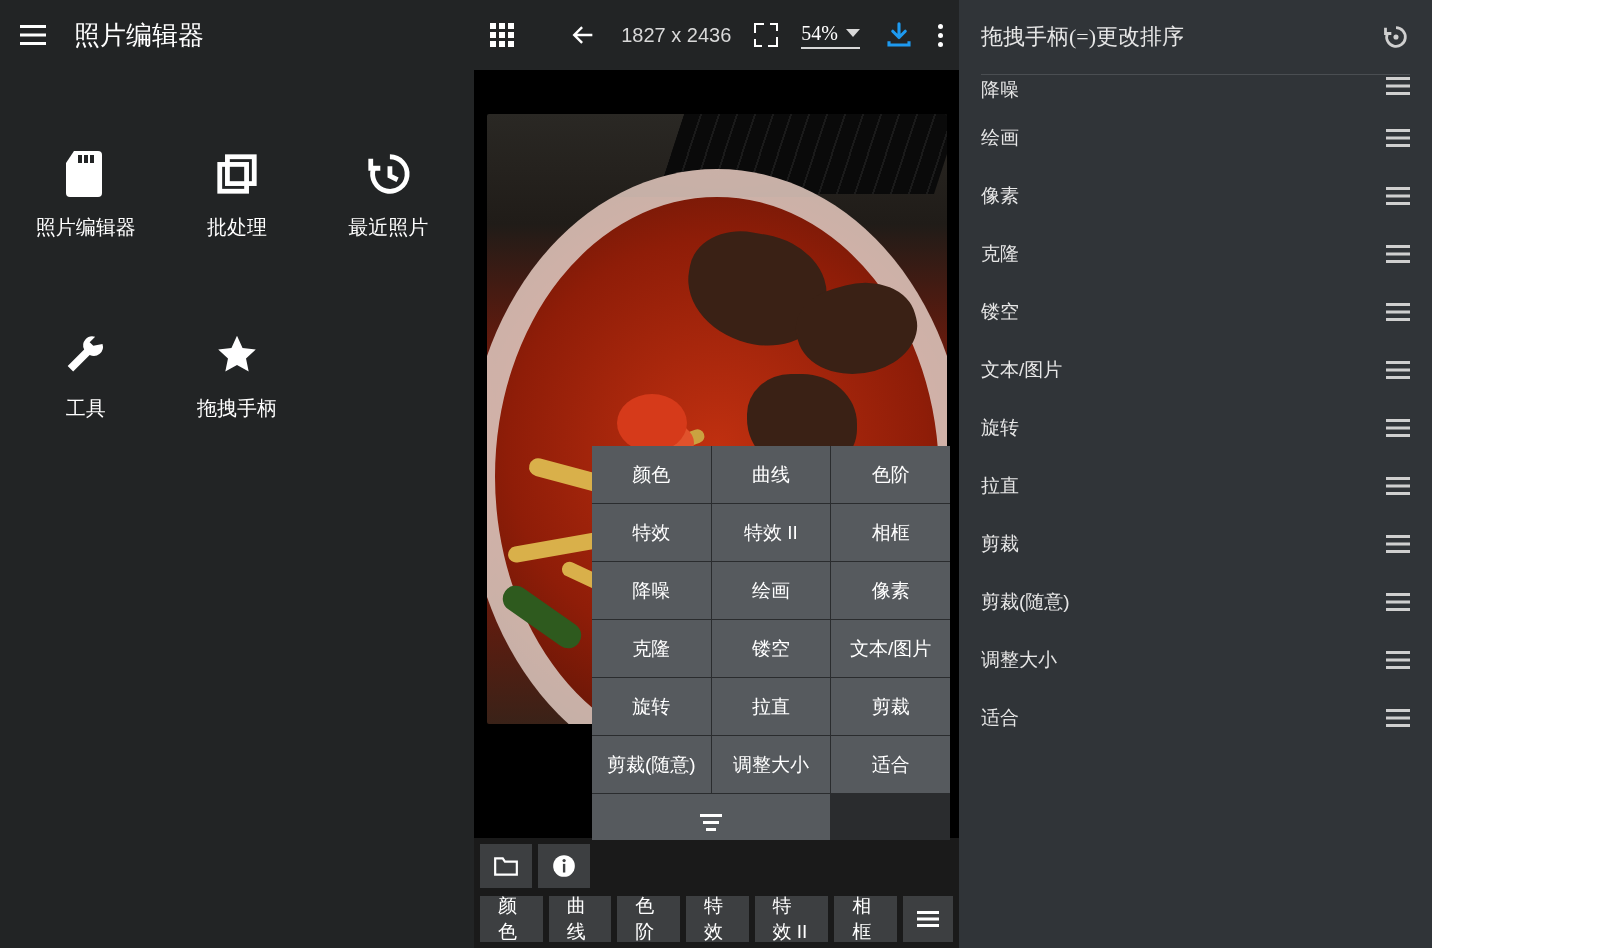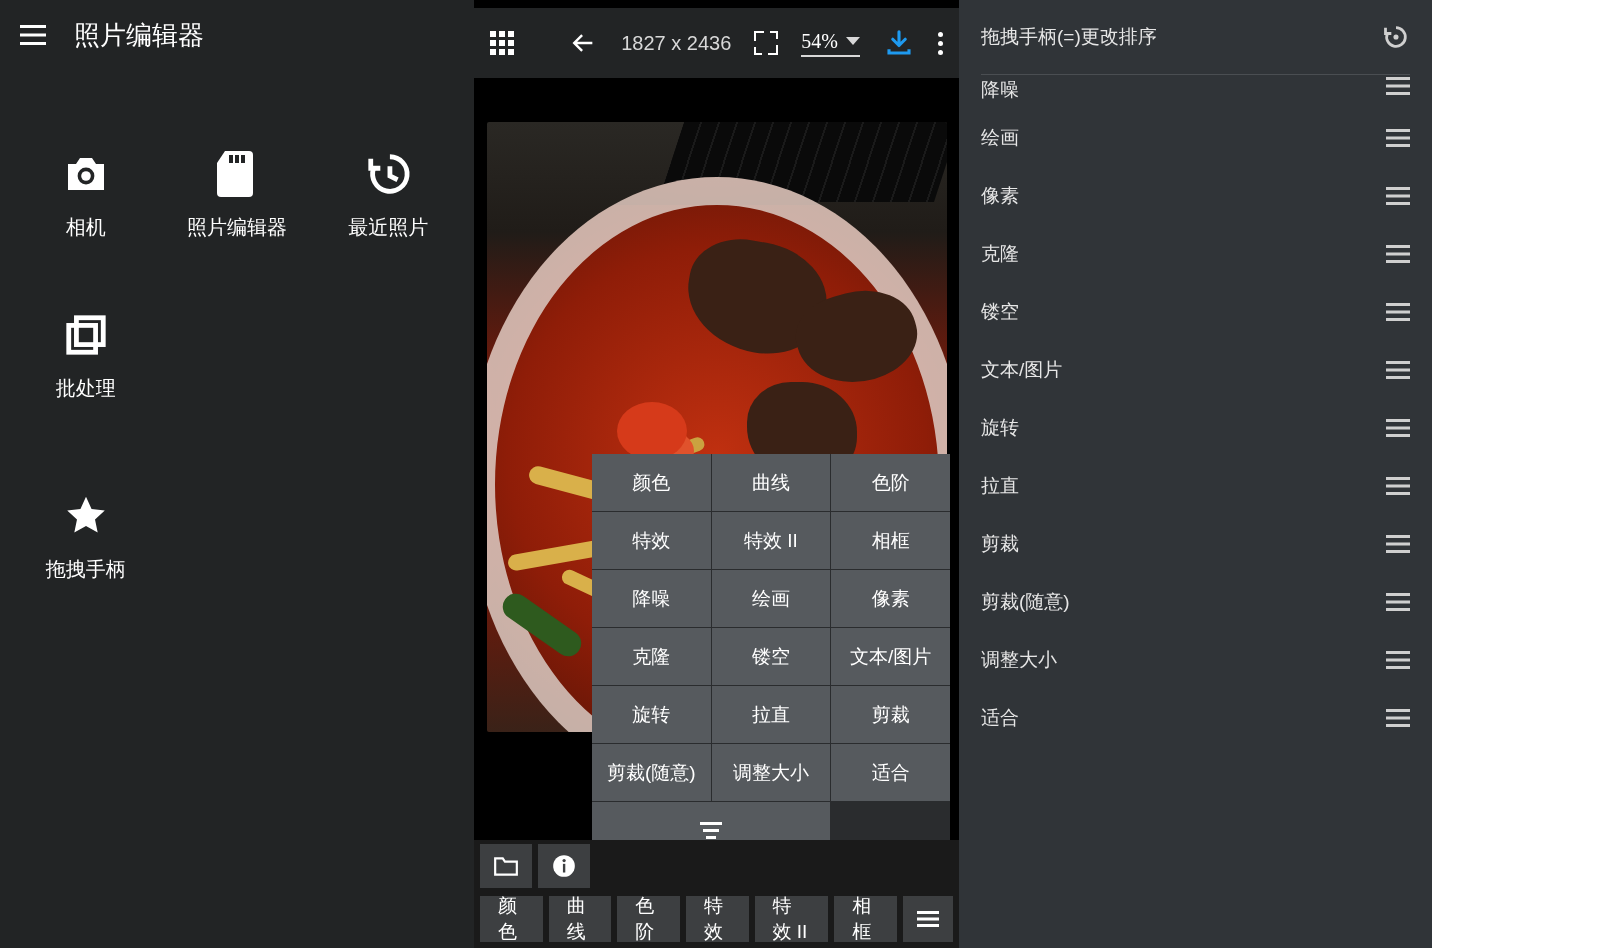--- a/index.html
+++ b/index.html
@@ -1,20 +1,20 @@
 <!DOCTYPE html>
 <html><head>
 <meta charset="utf-8">
 <style>
   * { box-sizing: border-box; margin: 0; padding: 0; }
   html, body { width: 1600px; height: 948px; overflow: hidden; font-family: "Microsoft YaHei", "PingFang SC", Arial, sans-serif; background: #000; }
   .app { display: flex; width: 100%; height: 100%; }
   .panel { position: relative; }
   .p1 { width: 474px; background: #222425; }
-  .p2 { width: 485px; background: #1a1a1a; margin-top: 8px; }
+  .p2 { width: 485px; background: #1a1a1a; }
   .p3 { width: 473px; background: #303438; }
 
   
   .p1-top { height: 70px; display: flex; align-items: center; padding: 0 20px; gap: 28px; }
   .hamb { width: 26px; height: 20px; border-top: 3px solid #fff; border-bottom: 3px solid #fff; position: relative; cursor: pointer; }
   .hamb::after { content: ""; position: absolute; top: 50%; left: 0; right: 0; height: 3px; background: #fff; transform: translateY(-50%); }
   .p1-title { color: #fff; font-size: 26px; font-weight: 400; }
   .p1-grid { display: grid; grid-template-columns: repeat(3,1fr); gap: 70px 0; padding: 80px 10px 0 10px; }
   .p1-item { display: flex; flex-direction: column; align-items: center; gap: 16px; cursor: pointer; color: #fff; font-size: 20px; }
   .p1-icon { width: 48px; height: 48px; display: flex; align-items: center; justify-content: center; }
@@ -73,21 +73,21 @@
   .row-a { height:52px; background:#1a1a1a; display:flex; align-items:center; gap:6px; padding:0 6px; }
   .rowbtn { width:52px; height:44px; background:#3d3f41; display:flex; align-items:center; justify-content:center; cursor:pointer; color:#fff; }
   .row-b { height:56px; background:#1a1a1a; display:flex; align-items:center; gap:6px; padding:4px 6px 6px 6px; }
   .chip { height:46px; padding:0 18px; background:#3d3f41; color:#fff; display:flex; align-items:center; font-size:19px; cursor:pointer; }
   .chip.ham { padding:0 14px; }
   .hamb2 { width:22px; height:16px; border-top:3px solid #fff; border-bottom:3px solid #fff; position:relative;}
   .hamb2::after{content:"";position:absolute;top:50%;left:0;right:0;height:3px;background:#fff;transform:translateY(-50%);}
 
   
   .p3-top { height: 74px; display:flex; align-items:center; justify-content:space-between; padding:0 22px; color:#e6e6e6; }
-  .p3-title { font-size:19px; }
+  .p3-title { font-size:22px;font-family:Liberation Serif, serif; }
   .reset-ic { cursor:pointer; color:#cfcfcf; }
   .divv { height:1px; background:#4a4e52; margin:0 22px; }
   .p3-list { position:absolute; top:75px; left:0; right:0; bottom:62px; overflow:hidden; padding:0 22px; }
   .p3-item { height:58px; display:flex; align-items:center; justify-content:space-between; color:#e6e6e6; font-size:19px; cursor:grab; }
   .p3-item.first { height:34px; align-items:flex-start; padding-top:2px;}
   .grip3 { width:24px; height:18px; border-top:3px solid #cfcfcf; border-bottom:3px solid #cfcfcf; position:relative;}
   .grip3::after{ content:""; position:absolute; top:50%; left:0; right:0; height:3px; background:#cfcfcf; transform:translateY(-50%); }
   .p3-bot { position:absolute; bottom:0; left:0; right:0; height:62px; display:flex; align-items:center; justify-content:flex-end; gap:40px; padding:0 30px; }
   .p3-bot button { background:none; border:none; color:#49a7e8; font-size:19px; cursor:pointer; font-family:inherit; }
 
@@ -102,60 +102,58 @@
   <div class="right-edge"></div>
 
   <div class="panel p1">
     <div class="p1-top">
       <div class="hamb"></div>
       <div class="p1-title">照片编辑器</div>
     </div>
     <div class="p1-grid">
       <div class="p1-item">
         <div class="p1-icon">
-          <svg width="48" height="40" viewBox="0 0 24 20">
-              <path d="M3 5 h4 l2 -3 h6 l2 3 h4 v13 h-18 z" fill="#fff"></path>
-              <circle cx="12" cy="11" r="4.2" fill="#222425"></circle>
-              <circle cx="12" cy="11" r="2.4" fill="#fff"></circle>
-            </svg>
-        </div>
-        <span>相机</span>
-      </div>
-      <div class="p1-item">
-        <div class="p1-icon">
           <svg width="40" height="46" viewBox="0 0 20 23">
               <path d="M4 0 h12 a2 2 0 0 1 2 2 v19 a2 2 0 0 1 -2 2 h-14 a2 2 0 0 1 -2 -2 v-15 z" fill="#fff"></path>
               <rect x="6" y="2" width="2" height="4" fill="#222425"></rect>
               <rect x="9" y="2" width="2" height="4" fill="#222425"></rect>
               <rect x="12" y="2" width="2" height="4" fill="#222425"></rect>
             </svg>
         </div>
         <span>照片编辑器</span>
       </div>
       <div class="p1-item">
         <div class="p1-icon">
           <svg width="46" height="46" viewBox="0 0 24 24">
+              <rect x="3" y="7" width="14" height="14" fill="none" stroke="#fff" stroke-width="2.5"></rect>
+              <rect x="7" y="3" width="14" height="14" fill="none" stroke="#fff" stroke-width="2.5"></rect>
+            </svg>
+        </div>
+        <span>批处理</span>
+      </div>
+      <div class="p1-item">
+        <div class="p1-icon">
+          <svg width="46" height="46" viewBox="0 0 24 24">
               <path d="M13 3 a9 9 0 1 1 -8.5 6" fill="none" stroke="#fff" stroke-width="2.5"></path>
               <path d="M3 4 v5 h5" fill="none" stroke="#fff" stroke-width="2.5"></path>
               <path d="M13 8 v5 l4 2" fill="none" stroke="#fff" stroke-width="2.5"></path>
             </svg>
         </div>
         <span>最近照片</span>
       </div>
-      <div class="p1-item">
-        <div class="p1-icon">
-          <svg width="46" height="46" viewBox="0 0 24 24">
-              <rect x="3" y="7" width="14" height="14" fill="none" stroke="#fff" stroke-width="2.5"></rect>
-              <rect x="7" y="3" width="14" height="14" fill="none" stroke="#fff" stroke-width="2.5"></rect>
-            </svg>
-        </div>
-        <span>批处理</span>
-      </div>
     </div>
     <div class="p1-row3">
+      <div class="p1-item">
+        <div class="p1-icon">
+          <svg width="44" height="44" viewBox="0 0 24 24">
+              <path d="M21 6 a5 5 0 0 1 -7 6 l-9 9 -3 -3 9 -9 a5 5 0 0 1 6 -7 l-3 3 2 2 z" fill="#fff"></path>
+            </svg>
+        </div>
+        <span>工具</span>
+      </div>
       <div class="p1-item">
         <div class="p1-icon">
           <svg width="46" height="46" viewBox="0 0 24 24">
               <path d="M12 2 l2.9 6.3 6.9 .8 -5.1 4.7 1.4 6.8 -6.1 -3.4 -6.1 3.4 1.4 -6.8 -5.1 -4.7 6.9 -.8 z" fill="#fff"></path>
             </svg>
         </div>
         <span>拖拽手柄</span>
       </div>
       <div class="p1-item"></div>
     </div>

